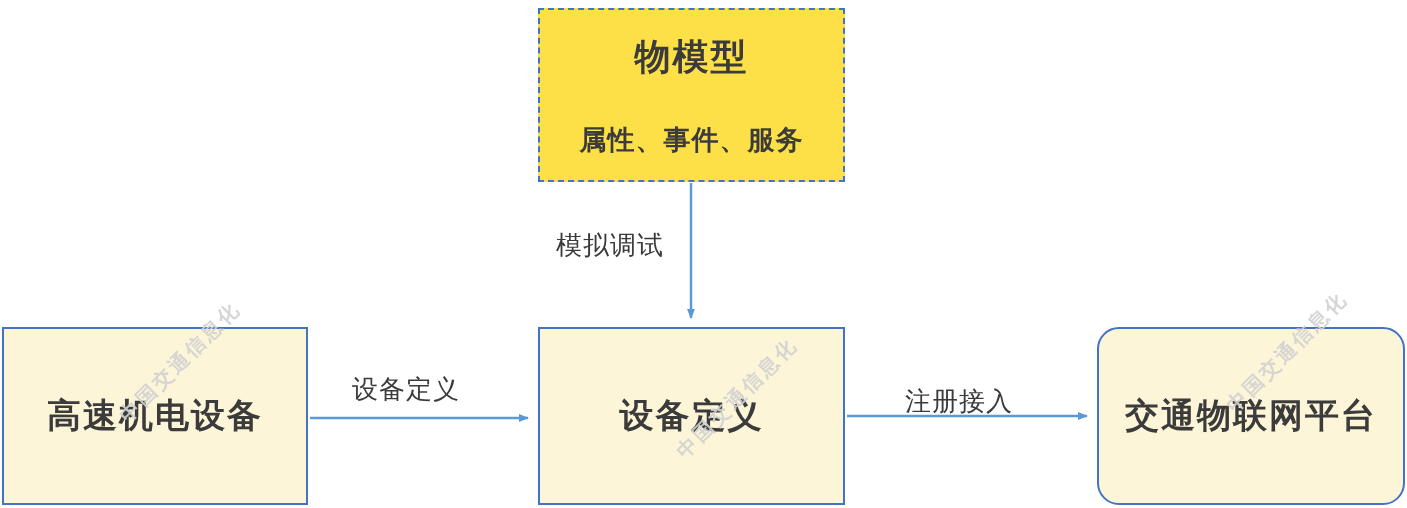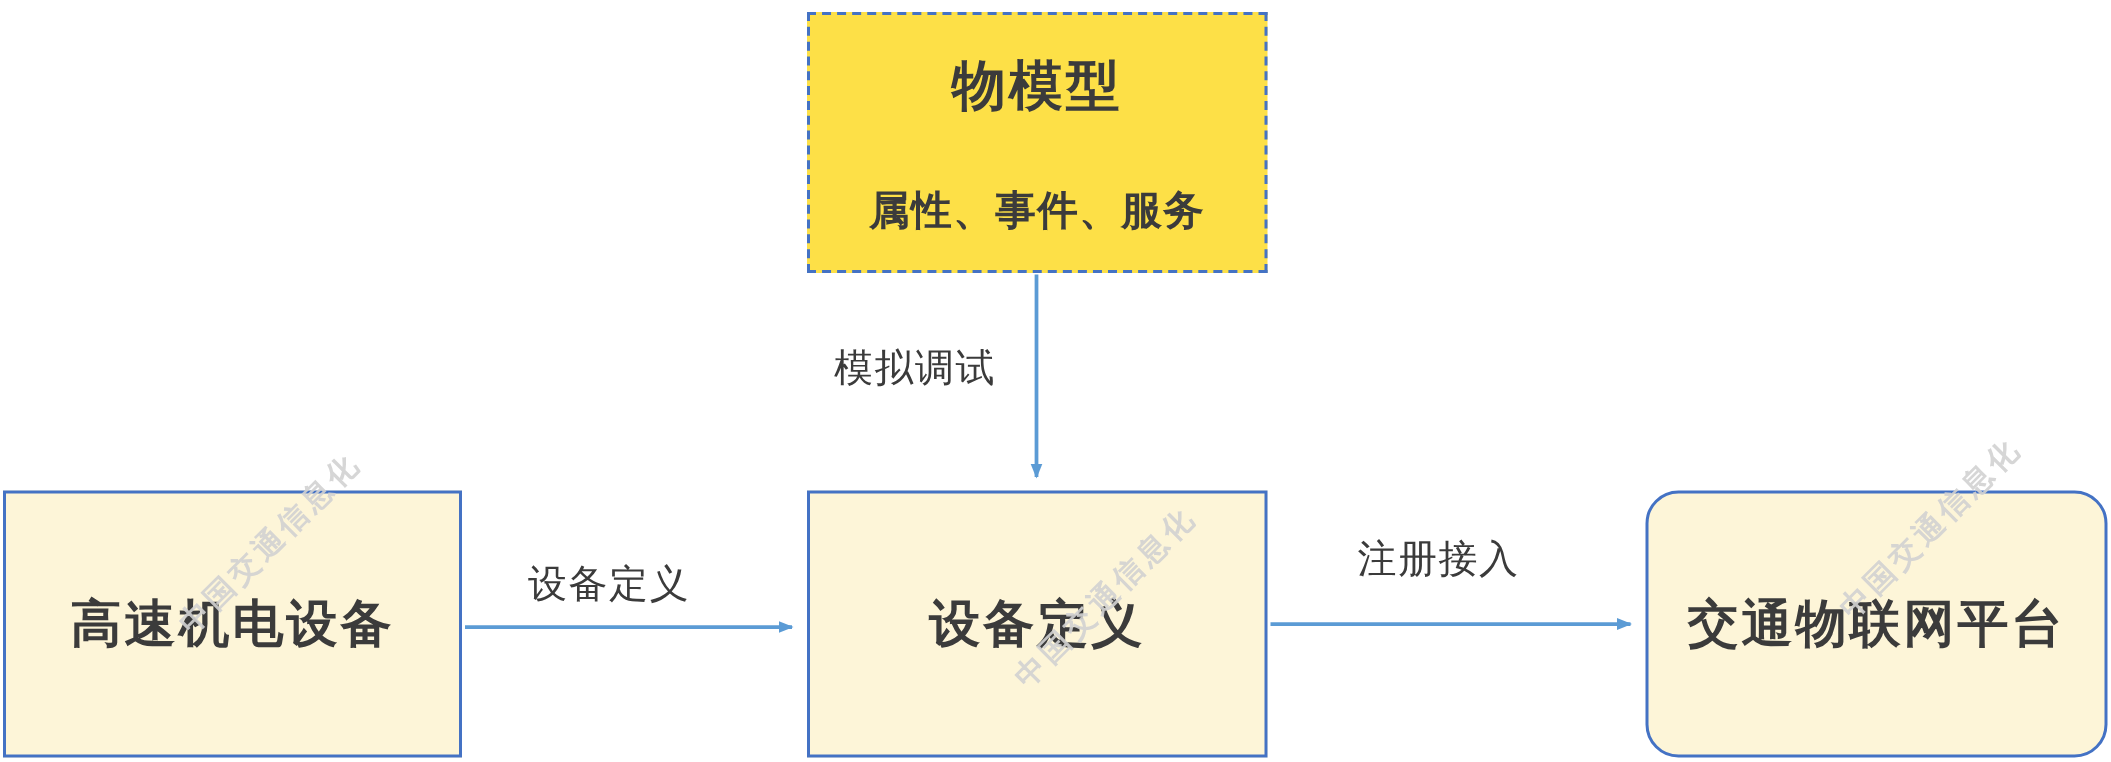--- a/index.html
+++ b/index.html
@@ -53,21 +53,21 @@
   .edge-label {
     position: absolute;
     font-size: 26px;
     color: #3b3b3b;
     white-space: nowrap;
     letter-spacing: 1px;
     z-index: 3;
   }
   .label-define   { left: 556px; top: 228px; }
   .label-debug    { left: 352px; top: 372px; }
-  .label-register { left: 905px; top: 355px; }
+  .label-register { left: 905px; top: 384px; }
 
   
   svg.overlay {
     position: absolute;
     left: 0; top: 0;
     width: 1407px; height: 508px;
     pointer-events: none;
     z-index: 1;
   }
 

